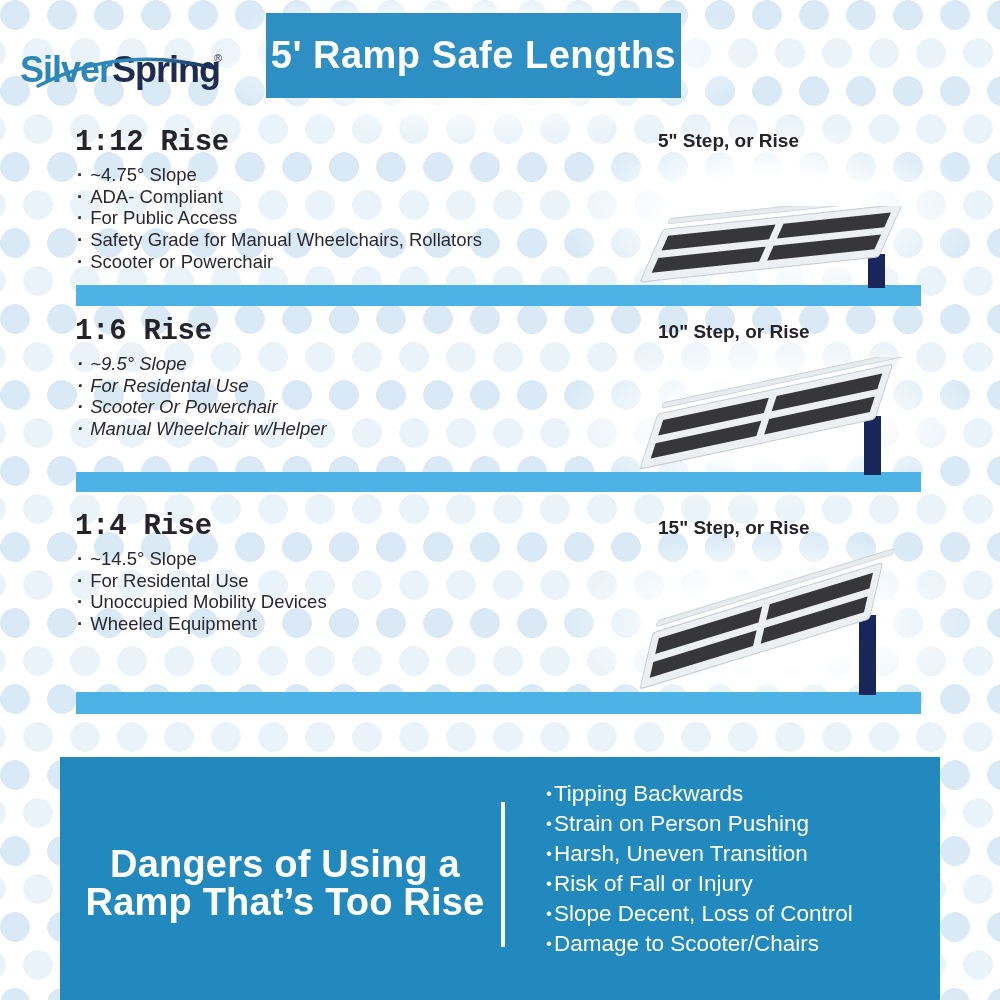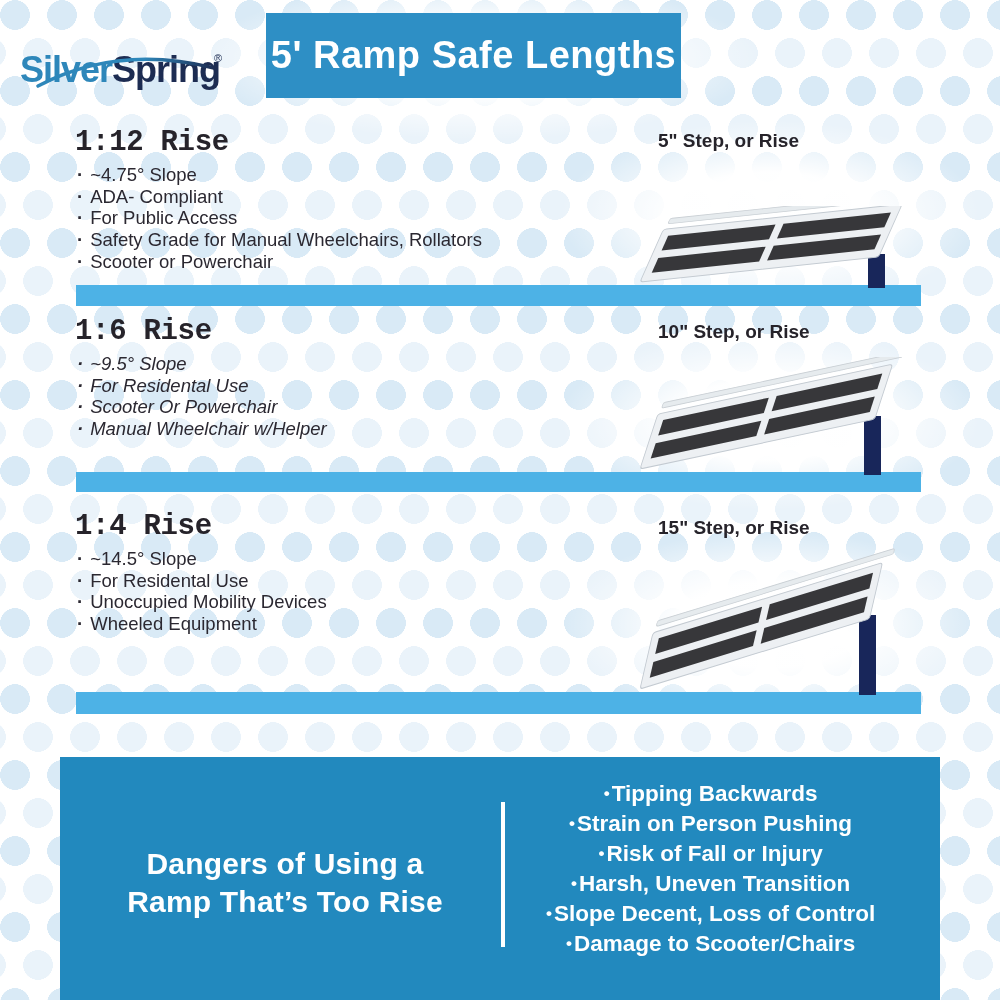--- a/index.html
+++ b/index.html
@@ -49,28 +49,28 @@
   }
   .ramp { position:absolute; left:632px; z-index:3; }
 
   
   .dangers {
     position:absolute; left:60px; top:757px; width:880px; height:243px;
     background:#2289be; z-index:2; color:#ffffff;
   }
   .dangers-title {
     position:absolute; left:0; top:88px; width:450px; text-align:center;
-    font-size:30px; line-height:38px; font-weight:700; letter-spacing:0.2px;
+    font-size:38px; line-height:38px; font-weight:700; letter-spacing:0.2px;
   }
   .dangers-divider {
     position:absolute; left:441px; top:45px; width:4px; height:145px; background:#ffffff;
   }
   .dangers-list {
     position:absolute; left:486px; top:22px; list-style:none;
-    font-size:22.5px; line-height:30px; font-weight:700;text-align:center;
+    font-size:22.5px; line-height:30px; font-weight:400;
   }
   .dangers-list li::before { content:"\2022"; font-size:17px; vertical-align:2px; padding-right:2px; }
 </style>
 </head>
 <body>
 
 <div class="canvas">
 
   <div class="glow" style="left:560px; top:120px; width:420px; height:190px;"></div>
   <div class="glow" style="left:560px; top:330px; width:420px; height:180px;"></div>
@@ -168,20 +168,20 @@
 
   <div class="dangers">
     <div class="dangers-title">
       <div>Dangers of Using a</div>
       <div>Ramp That’s Too Rise</div>
     </div>
     <div class="dangers-divider"></div>
     <ul class="dangers-list">
       <li>Tipping Backwards</li>
       <li>Strain on Person Pushing</li>
+      <li>Harsh, Uneven Transition</li>
       <li>Risk of Fall or Injury</li>
-      <li>Harsh, Uneven Transition</li>
       <li>Slope Decent, Loss of Control</li>
       <li>Damage to Scooter/Chairs</li>
     </ul>
   </div>
 
 </div>
 
 </body></html>

